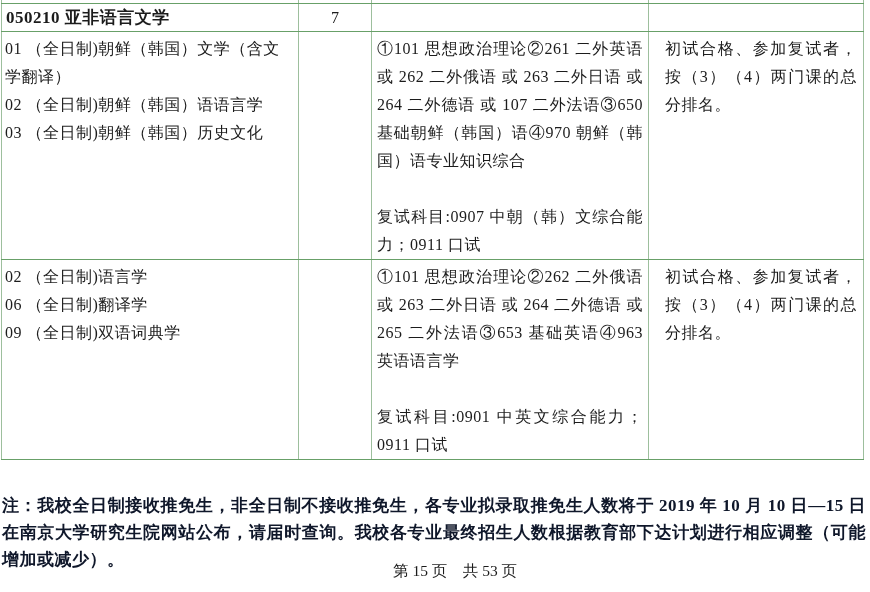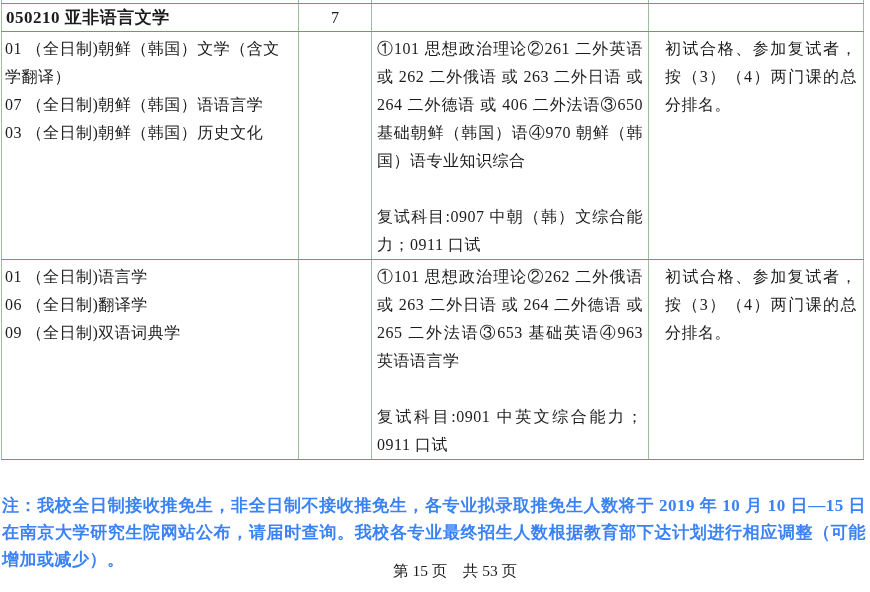--- a/index.html
+++ b/index.html
@@ -68,49 +68,49 @@
 
     <tr class="hdr">
       <td class="title">050210 亚非语言文学</td>
       <td class="quota">7</td>
       <td></td>
       <td></td>
     </tr>
     <tr class="d1">
       <td class="progs">
         <div class="pline">01 （全日制)朝鲜（韩国）文学（含文学翻译）</div>
-        <div class="pline">07 （全日制)朝鲜（韩国）语语言学</div>
+        <div class="pline">02 （全日制)朝鲜（韩国）语语言学</div>
         <div class="pline">03 （全日制)朝鲜（韩国）历史文化</div>
       </td>
       <td></td>
       <td class="exams">
-        <div class="just">①101 思想政治理论②261 二外英语 或 262 二外俄语 或 263 二外日语 或 264 二外德语 或 406 二外法语③650 基础朝鲜（韩国）语④970 朝鲜（韩国）语专业知识综合</div>
+        <div class="just">①101 思想政治理论②261 二外英语 或 262 二外俄语 或 263 二外日语 或 264 二外德语 或 107 二外法语③650 基础朝鲜（韩国）语④970 朝鲜（韩国）语专业知识综合</div>
         <div class="blank"></div>
         <div class="just">复试科目:0907 中朝（韩）文综合能力；0911 口试</div>
       </td>
       <td class="remark">
         <div class="just">初试合格、参加复试者，按（3）（4）两门课的总分排名。</div>
       </td>
     </tr>
 
     <tr class="d2">
       <td class="progs">
-        <div class="pline">01 （全日制)语言学</div>
+        <div class="pline">02 （全日制)语言学</div>
         <div class="pline">06 （全日制)翻译学</div>
         <div class="pline">09 （全日制)双语词典学</div>
       </td>
       <td></td>
       <td class="exams">
         <div class="just">①101 思想政治理论②262 二外俄语 或 263 二外日语 或 264 二外德语 或 265 二外法语③653 基础英语④963 英语语言学</div>
         <div class="blank"></div>
         <div class="just">复试科目:0901 中英文综合能力；0911 口试</div>
       </td>
       <td class="remark">
         <div class="just">初试合格、参加复试者，按（3）（4）两门课的总分排名。</div>
       </td>
     </tr>
   </tbody>
     </table>
 </div>
 
-<div class="note" style="color: #3b82f6;">注：我校全日制接收推免生，非全日制不接收推免生，各专业拟录取推免生人数将于 2019 年 10 月 10 日—15 日在南京大学研究生院网站公布，请届时查询。我校各专业最终招生人数根据教育部下达计划进行相应调整（可能增加或减少）。</div>
+<div class="note" style="color: #0f172a;">注：我校全日制接收推免生，非全日制不接收推免生，各专业拟录取推免生人数将于 2019 年 10 月 10 日—15 日在南京大学研究生院网站公布，请届时查询。我校各专业最终招生人数根据教育部下达计划进行相应调整（可能增加或减少）。</div>
 
 <div class="footer">第 15 页　共 53 页</div>
 
 </body></html>

